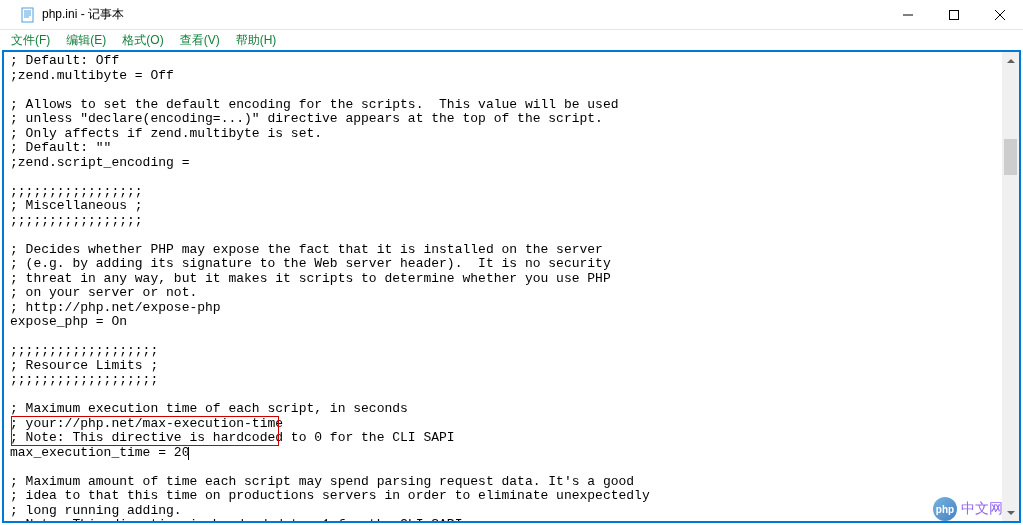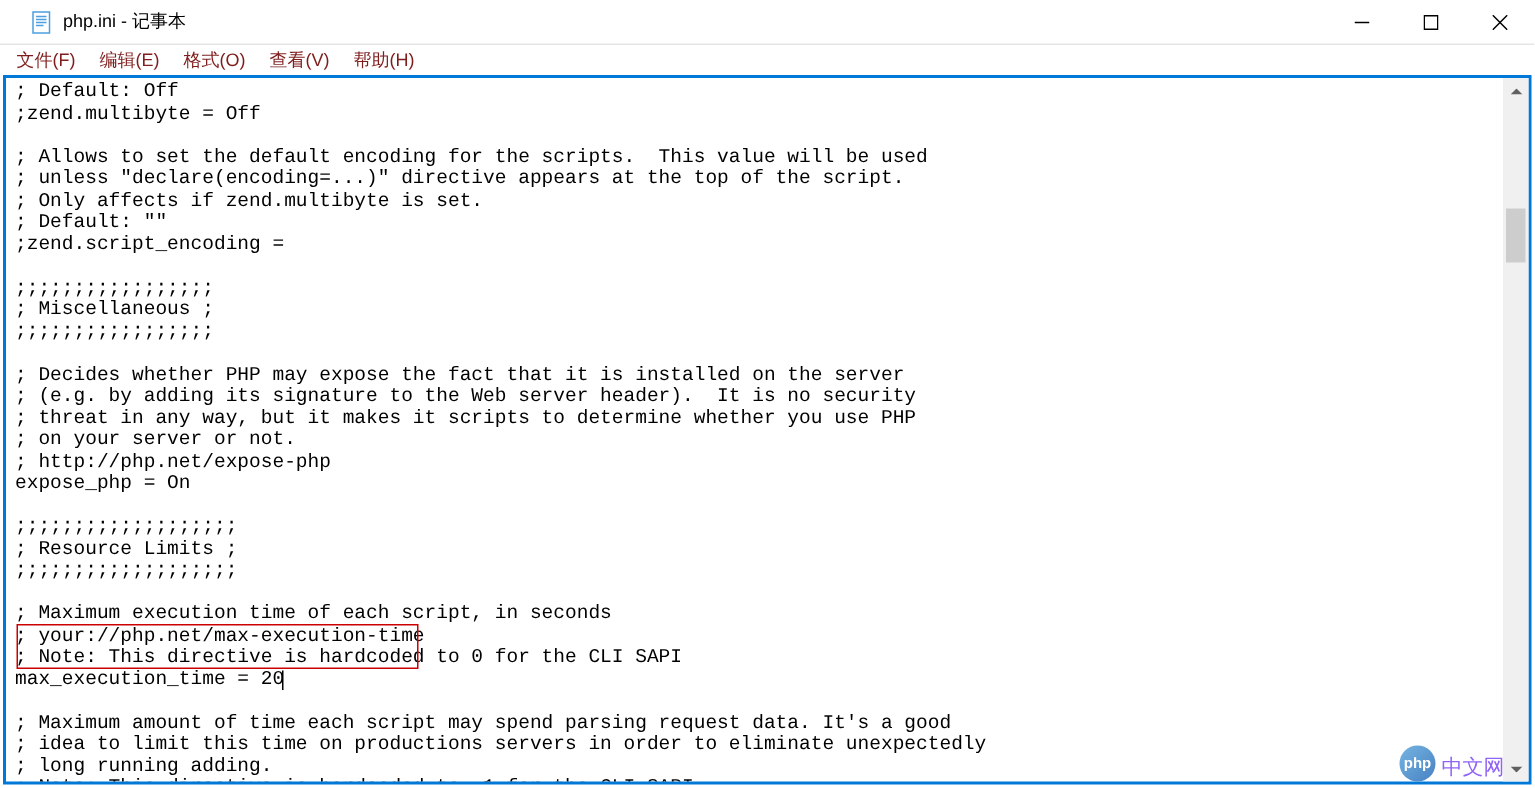--- a/index.html
+++ b/index.html
@@ -42,21 +42,21 @@
       font-size: 10px;
       color: #000;
     }
     .menubar {
       height: 20px;
       display: flex;
       align-items: center;
       padding-left: 4px;
       gap: 2px;
       font-size: 12px;
-      color: #7f1d1d;
+      color: #15803d;
     }
     .menu-item { padding: 1px 7px; }
     .editor-wrap {
       position: relative;
       border: 2px solid #0078d7;
       margin: 0 2px 2px 2px;
       height: calc(100% - 52px);
       overflow: hidden;
     }
     .editor {
@@ -101,21 +101,21 @@
       top: 364px;
       width: 268px;
       height: 30px;
       pointer-events: none;
     }
     .watermark {
       position: absolute;
       right: 20px;
       bottom: 4px;
       display: flex;
-      align-items: flex-end;
+      align-items: center;
       gap: 4px;
       opacity: 0.95;
     }
     .wm-logo {
       width: 24px; height: 24px;
       border-radius: 50%;
       background: linear-gradient(135deg,#6fb1e0,#3d7bbf);
       display:flex;align-items:center;justify-content:center;
       color:#fff;font-weight:bold;font-size:10px;
     }
@@ -194,21 +194,21 @@
 <span>;;;;;;;;;;;;;;;;;;;</span>
 <span>; Resource Limits ;</span>
 <span>;;;;;;;;;;;;;;;;;;;</span>
 <span></span>
 <span>; Maximum execution time of each script, in seconds</span>
 <span>; your://php.net/max-execution-time</span>
 <span>; Note: This directive is hardcoded to 0 for the CLI SAPI</span>
 <span>max_execution_time = 20</span><span class="caret"></span>
 <span></span>
 <span>; Maximum amount of time each script may spend parsing request data. It's a good</span>
-<span>; idea to limit this time on productions servers in order to eliminate unexpectedly</span>
+<span>; idea to that this time on productions servers in order to eliminate unexpectedly</span>
 <span>; long running adding.</span>
 <span>; Note: This directive is hardcoded to -1 for the CLI SAPI</span>
 </div>
   <div class="redbox"></div>
   <div class="scrollbar-v">
     <div class="sb-btn">
       <svg width="8" height="4" viewBox="0 0 8 4">
           <polygon points="4,0 8,4 0,4" fill="#606060"></polygon>
         </svg>
     </div>

